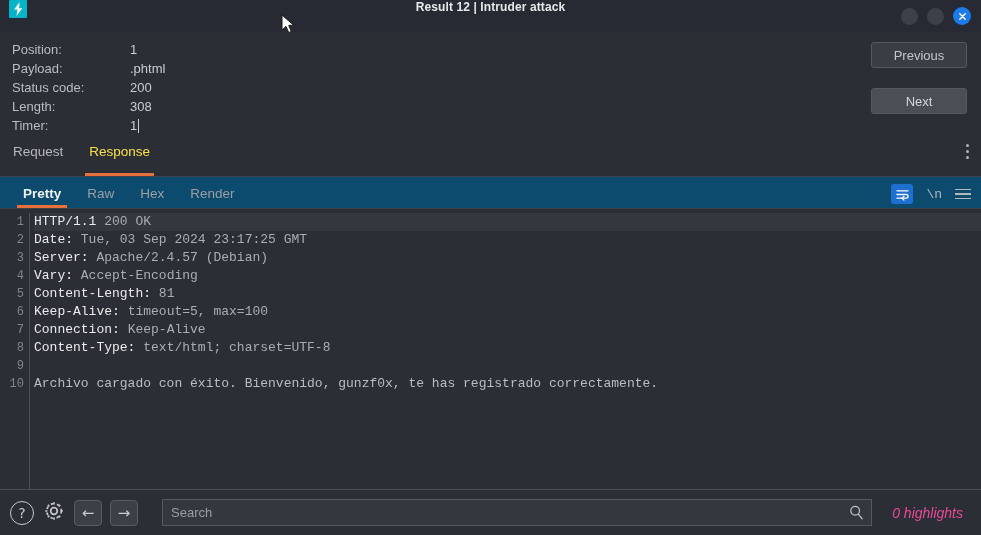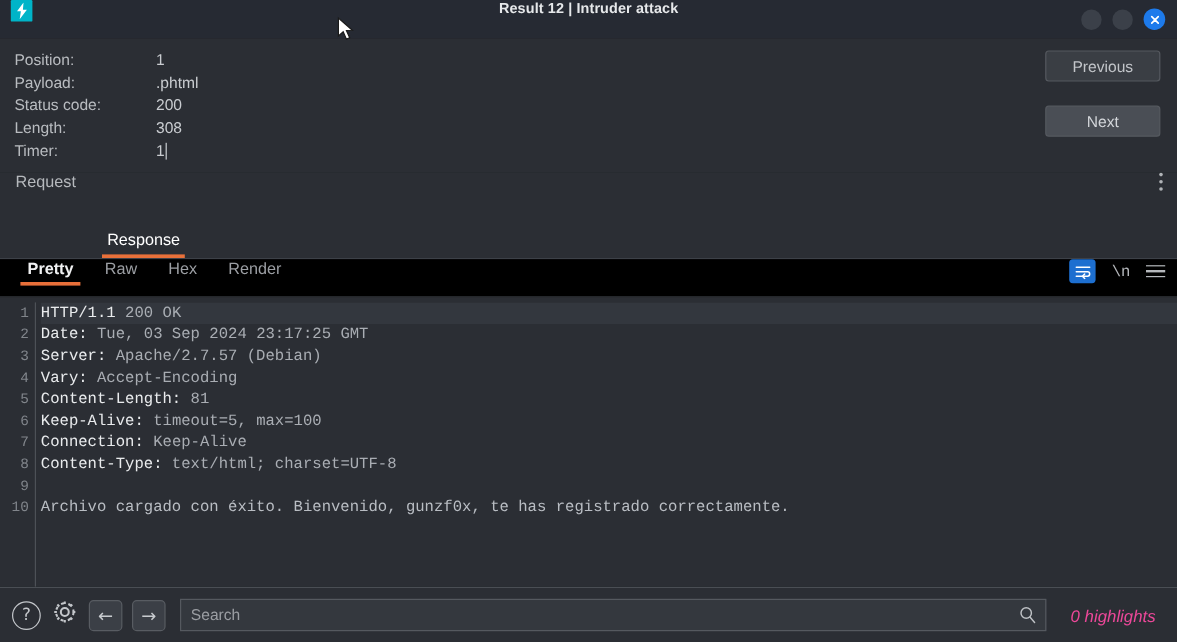--- a/index.html
+++ b/index.html
@@ -94,38 +94,38 @@
     background: #2b2e34;
     display: flex; 
     position: relative;
     border-bottom: 1px solid #3d4148;
   }
   .mtab {
     font-size: 13.5px; color: #b6b9bd;
     padding: 0 13px 8px 13px;
     cursor: pointer; position: relative;
   }
-  .mtab.active { color: #ffffff; margin-top: 48px; }
+  .mtab.active { color: #fde047; }
   .mtab.active::after {
     content: ""; position: absolute;
     left: 9px; right: 9px; bottom: 0; height: 3px;
     background: #e8703a;
   }
   .kebab {
     margin-left: auto; margin-right: 12px; margin-bottom: 6px;
     display: flex; flex-direction: column; gap: 3px;
     cursor: pointer;
   }
   .kebab i { width: 3px; height: 3px; border-radius: 50%; background: #b0b3b7; display: block; }
 
   
   .subtabs {
     flex: 0 0 32px;
-    background: #000000;
-    display: flex; align-items: flex-start;
+    background: #0c4a6e;
+    display: flex; align-items: flex-end;
     position: relative;
     border-bottom: 1px solid #3d4148;
     padding-left: 10px;
   }
   .stab {
     font-size: 13.5px; color: #9c9fa4;
     padding: 0 13px 7px 13px;
     cursor: pointer; position: relative;
   }
   .stab.active { color: #f0f1f2; font-weight: bold; }
@@ -201,21 +201,21 @@
     display: flex; align-items: center; justify-content: center;
     color: #c8cbcf; font-size: 15px; cursor: pointer;
     font-family: "DejaVu Sans", sans-serif;
   }
   .searchbox {
     flex: 1 1 auto; height: 27px;
     background: #34383e;
     border: 1px solid #55595f;
     display: flex; align-items: center;
     padding: 0 6px 0 8px;
-    margin-left: 4px;
+    margin-left: 16px;
   }
   .searchbox input {
     flex: 1 1 auto;
     background: transparent; border: none; outline: none;
     color: #d0d3d7; font-size: 13px;
     font-family: "Liberation Sans", sans-serif;
   }
   .searchbox input::placeholder { color: #9b9ea3; }
   .highlights { font-size: 14px; color: #ec4899; white-space: nowrap; padding: 0 6px 0 12px; font-style: italic; }
 
@@ -317,21 +317,21 @@
       <div>5</div>
       <div>6</div>
       <div>7</div>
       <div>8</div>
       <div>9</div>
       <div>10</div>
     </div>
     <div class="code">
       <div class="ln cur"><span class="hname">HTTP/1.1</span><span class="hval"> 200 OK</span></div>
       <div class="ln"><span class="hname">Date:</span><span class="hval"> Tue, 03 Sep 2024 23:17:25 GMT</span></div>
-      <div class="ln"><span class="hname">Server:</span><span class="hval"> Apache/2.7.57 (Debian)</span></div>
+      <div class="ln"><span class="hname">Server:</span><span class="hval"> Apache/2.4.57 (Debian)</span></div>
       <div class="ln"><span class="hname">Vary:</span><span class="hval"> Accept-Encoding</span></div>
       <div class="ln"><span class="hname">Content-Length:</span><span class="hval"> 81</span></div>
       <div class="ln"><span class="hname">Keep-Alive:</span><span class="hval"> timeout=5, max=100</span></div>
       <div class="ln"><span class="hname">Connection:</span><span class="hval"> Keep-Alive</span></div>
       <div class="ln"><span class="hname">Content-Type:</span><span class="hval"> text/html; charset=UTF-8</span></div>
       <div class="ln"><span class="hval"></span></div>
       <div class="ln"><span class="body">Archivo cargado con éxito. Bienvenido, gunzf0x, te has registrado correctamente.</span></div>
     </div>
   </div>
 

